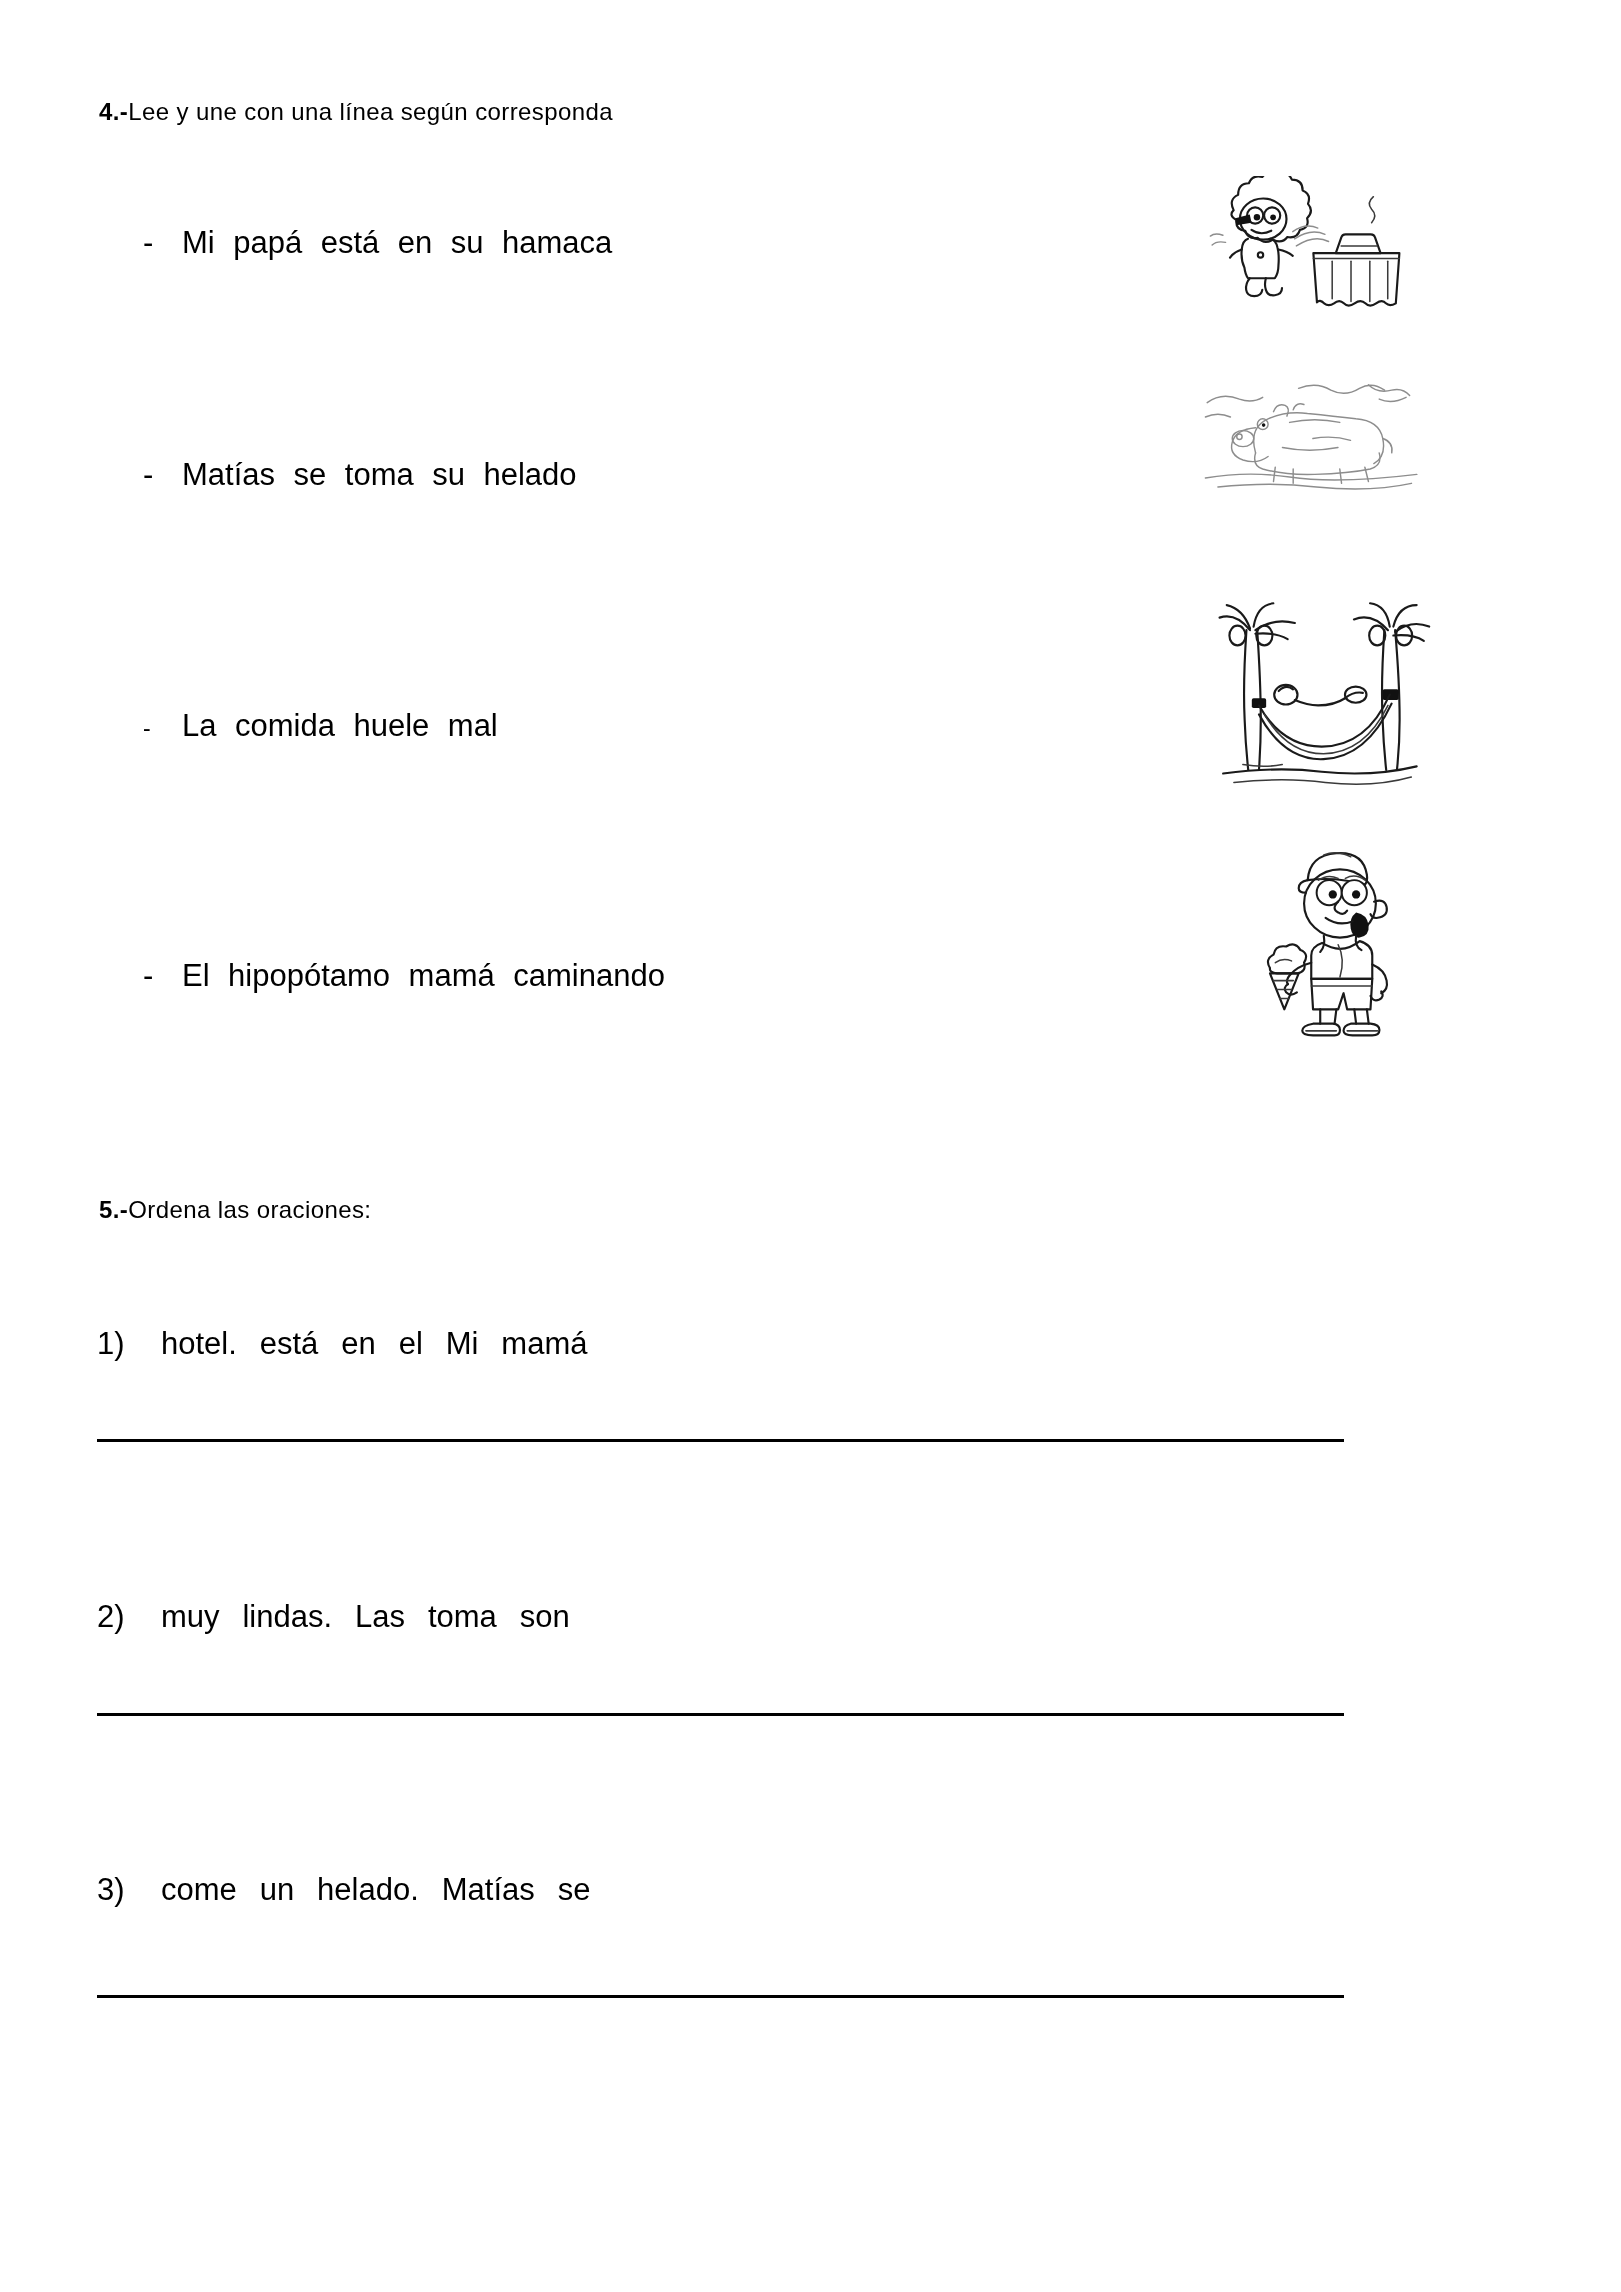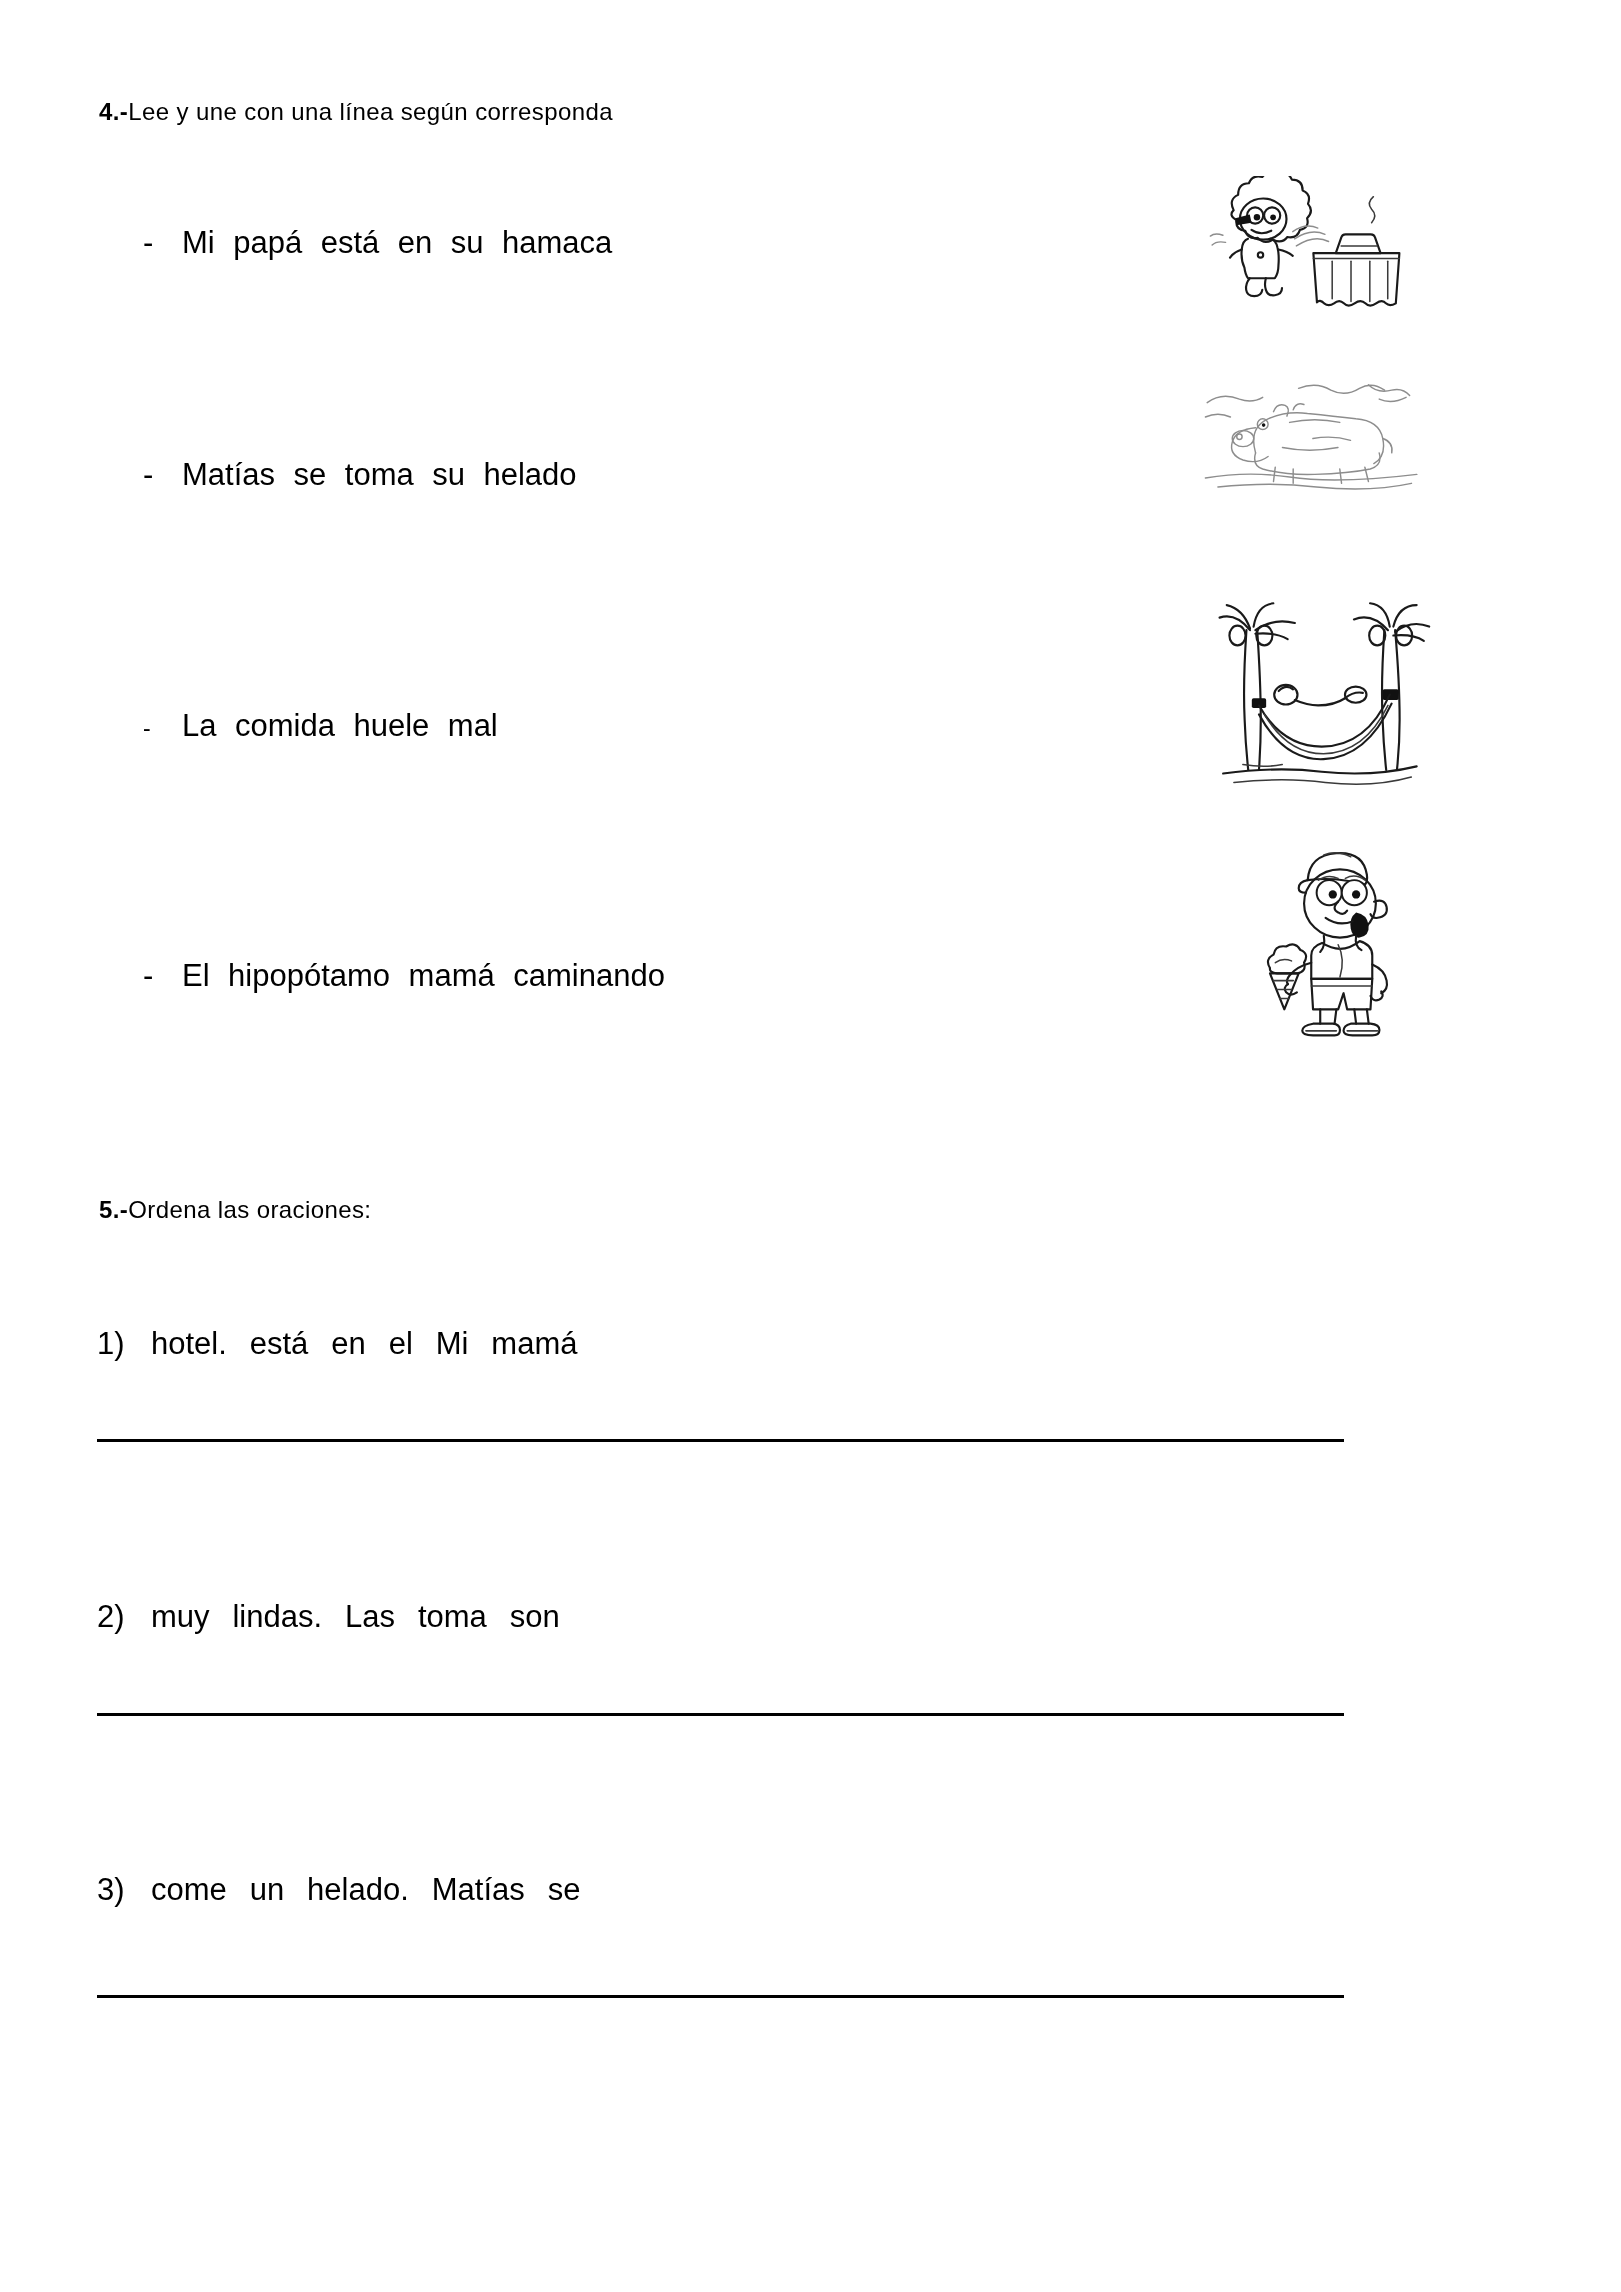--- a/index.html
+++ b/index.html
@@ -106,20 +106,21 @@
     display: flex;
     align-items: baseline;
   }
   .order-item .marker {
     display: inline-block;
     width: 54px;
     flex: 0 0 auto;
   }
   .order-item .scrambled {
     word-spacing: 14.3px;
+    margin-left: 10px;
   }
   #order-1 { top: 1328px; }
   #order-2 { top: 1601px; }
   #order-3 { top: 1874px; }
 
   .answer-line {
     position: absolute;
     left: 97px;
     width: 1247px;
     height: 0;

